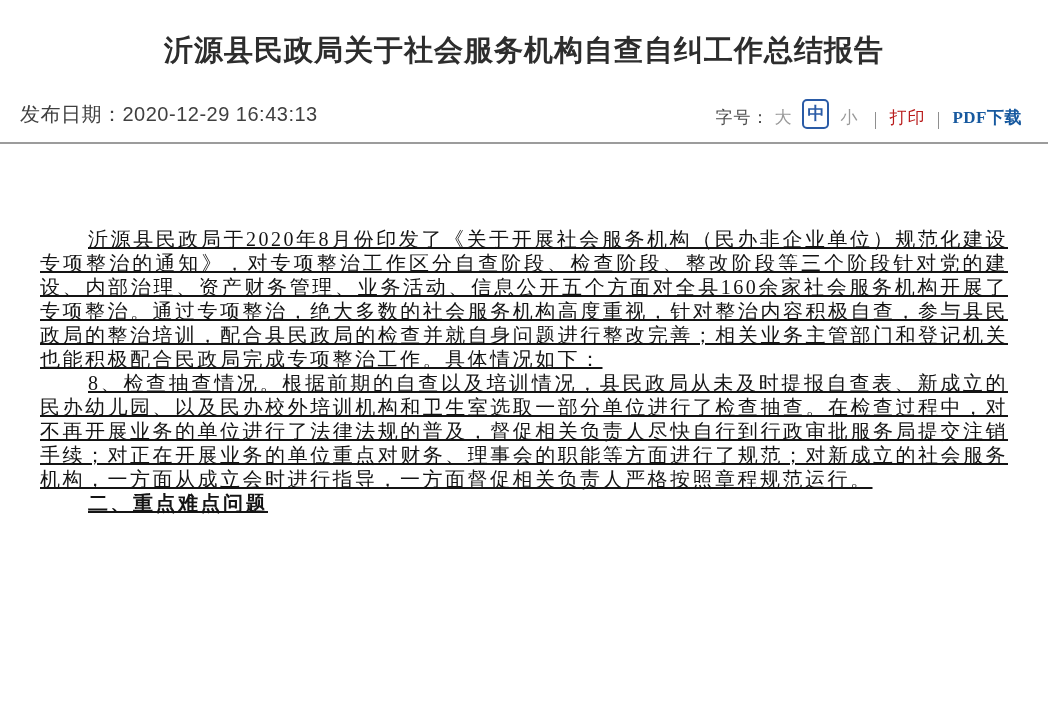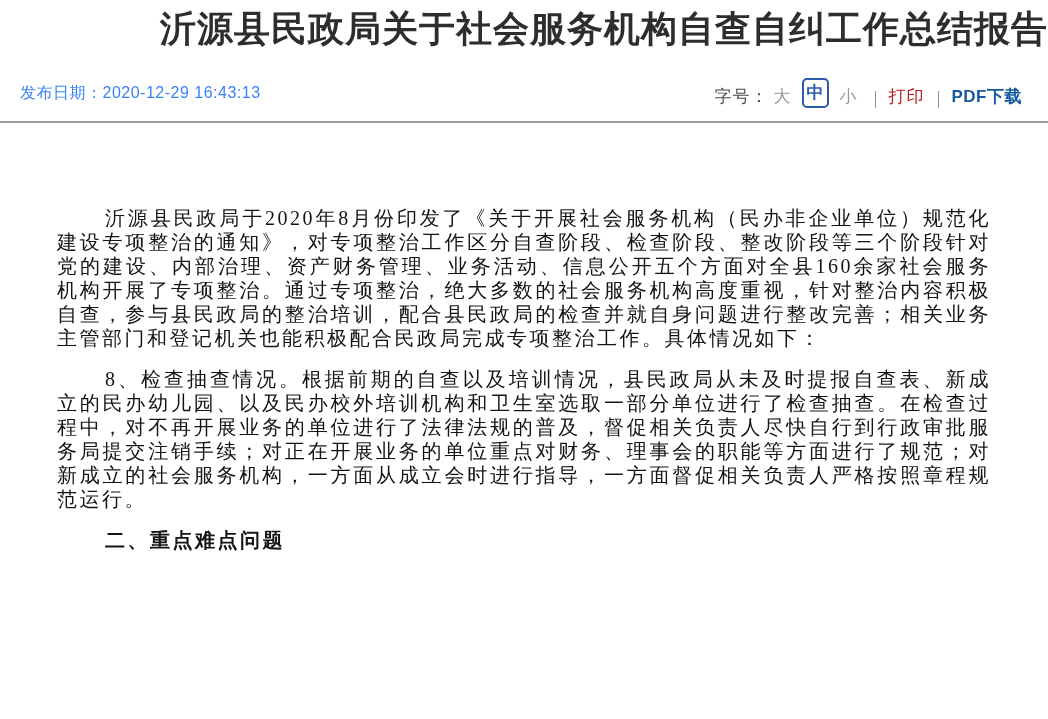--- a/index.html
+++ b/index.html
@@ -9,40 +9,40 @@
   body {
     width: 1048px; height: 719px;
     overflow: hidden;
     font-family: "Liberation Sans", "DejaVu Sans", sans-serif;
   }
   .page { width: 1048px; height: 719px; position: relative; background:#fff; }
 
   
   .doc-title {
     margin: 0;
-    padding-top: 11px;
-    text-align: right;
-    font-size: 36px;
+    padding-top: 32px;
+    text-align: center;
+    font-size: 29px;
     font-weight: bold;
     color: #2d2d2d;
     letter-spacing: 1px;
     line-height: 36px;
     font-family: "Liberation Sans", "DejaVu Sans", sans-serif;
   }
   .meta-row {
     margin-top: 31px;
     padding: 0 26px 0 20px;
     display: flex;
     justify-content: space-between;
     align-items: center;
     height: 30px;
   }
   .publish-date {
-    color: #3b82f6;
-    font-size: 16px;
+    color: #404040;
+    font-size: 20px;
     letter-spacing: 0.5px;
   }
   .controls {
     display: flex;
     align-items: flex-end;
     font-size: 17px;
     white-space: nowrap;
   }
   .fs-label { color: #4a4a4a; letter-spacing: 1px; }
   .fs-opt {
@@ -70,40 +70,42 @@
     cursor: pointer;
     text-decoration: none;
     letter-spacing: 1px;
   }
   .pdf-link {
     color: #17599f;
     cursor: pointer;
     text-decoration: none;
     font-weight: bold;
     letter-spacing: 0.5px;
+    font-family: Liberation Serif, serif;
   }
   .rule {
     border: none;
     border-top: 2px solid #9c9c9c;
     margin: 13px 0 0 0;
   }
 
   
   .article {
     margin-top: 83px;
     padding: 0 40px;
     color: #141414;
   }
   .article p, .article h2 {
-    margin: 17px;
+    margin: 0;
     font-size: 20px;
     line-height: 24px;
     letter-spacing: 2.5px;
     text-align: justify;
     text-indent: 2.4em;
+    text-decoration: underline;
   }
   .article p {
     font-family: "Liberation Serif", "DejaVu Serif", serif;
     font-weight: normal;
   }
   .article h2 {
     font-family: "Liberation Sans", "DejaVu Sans", sans-serif;
     font-weight: bold;
   }
 </style>

